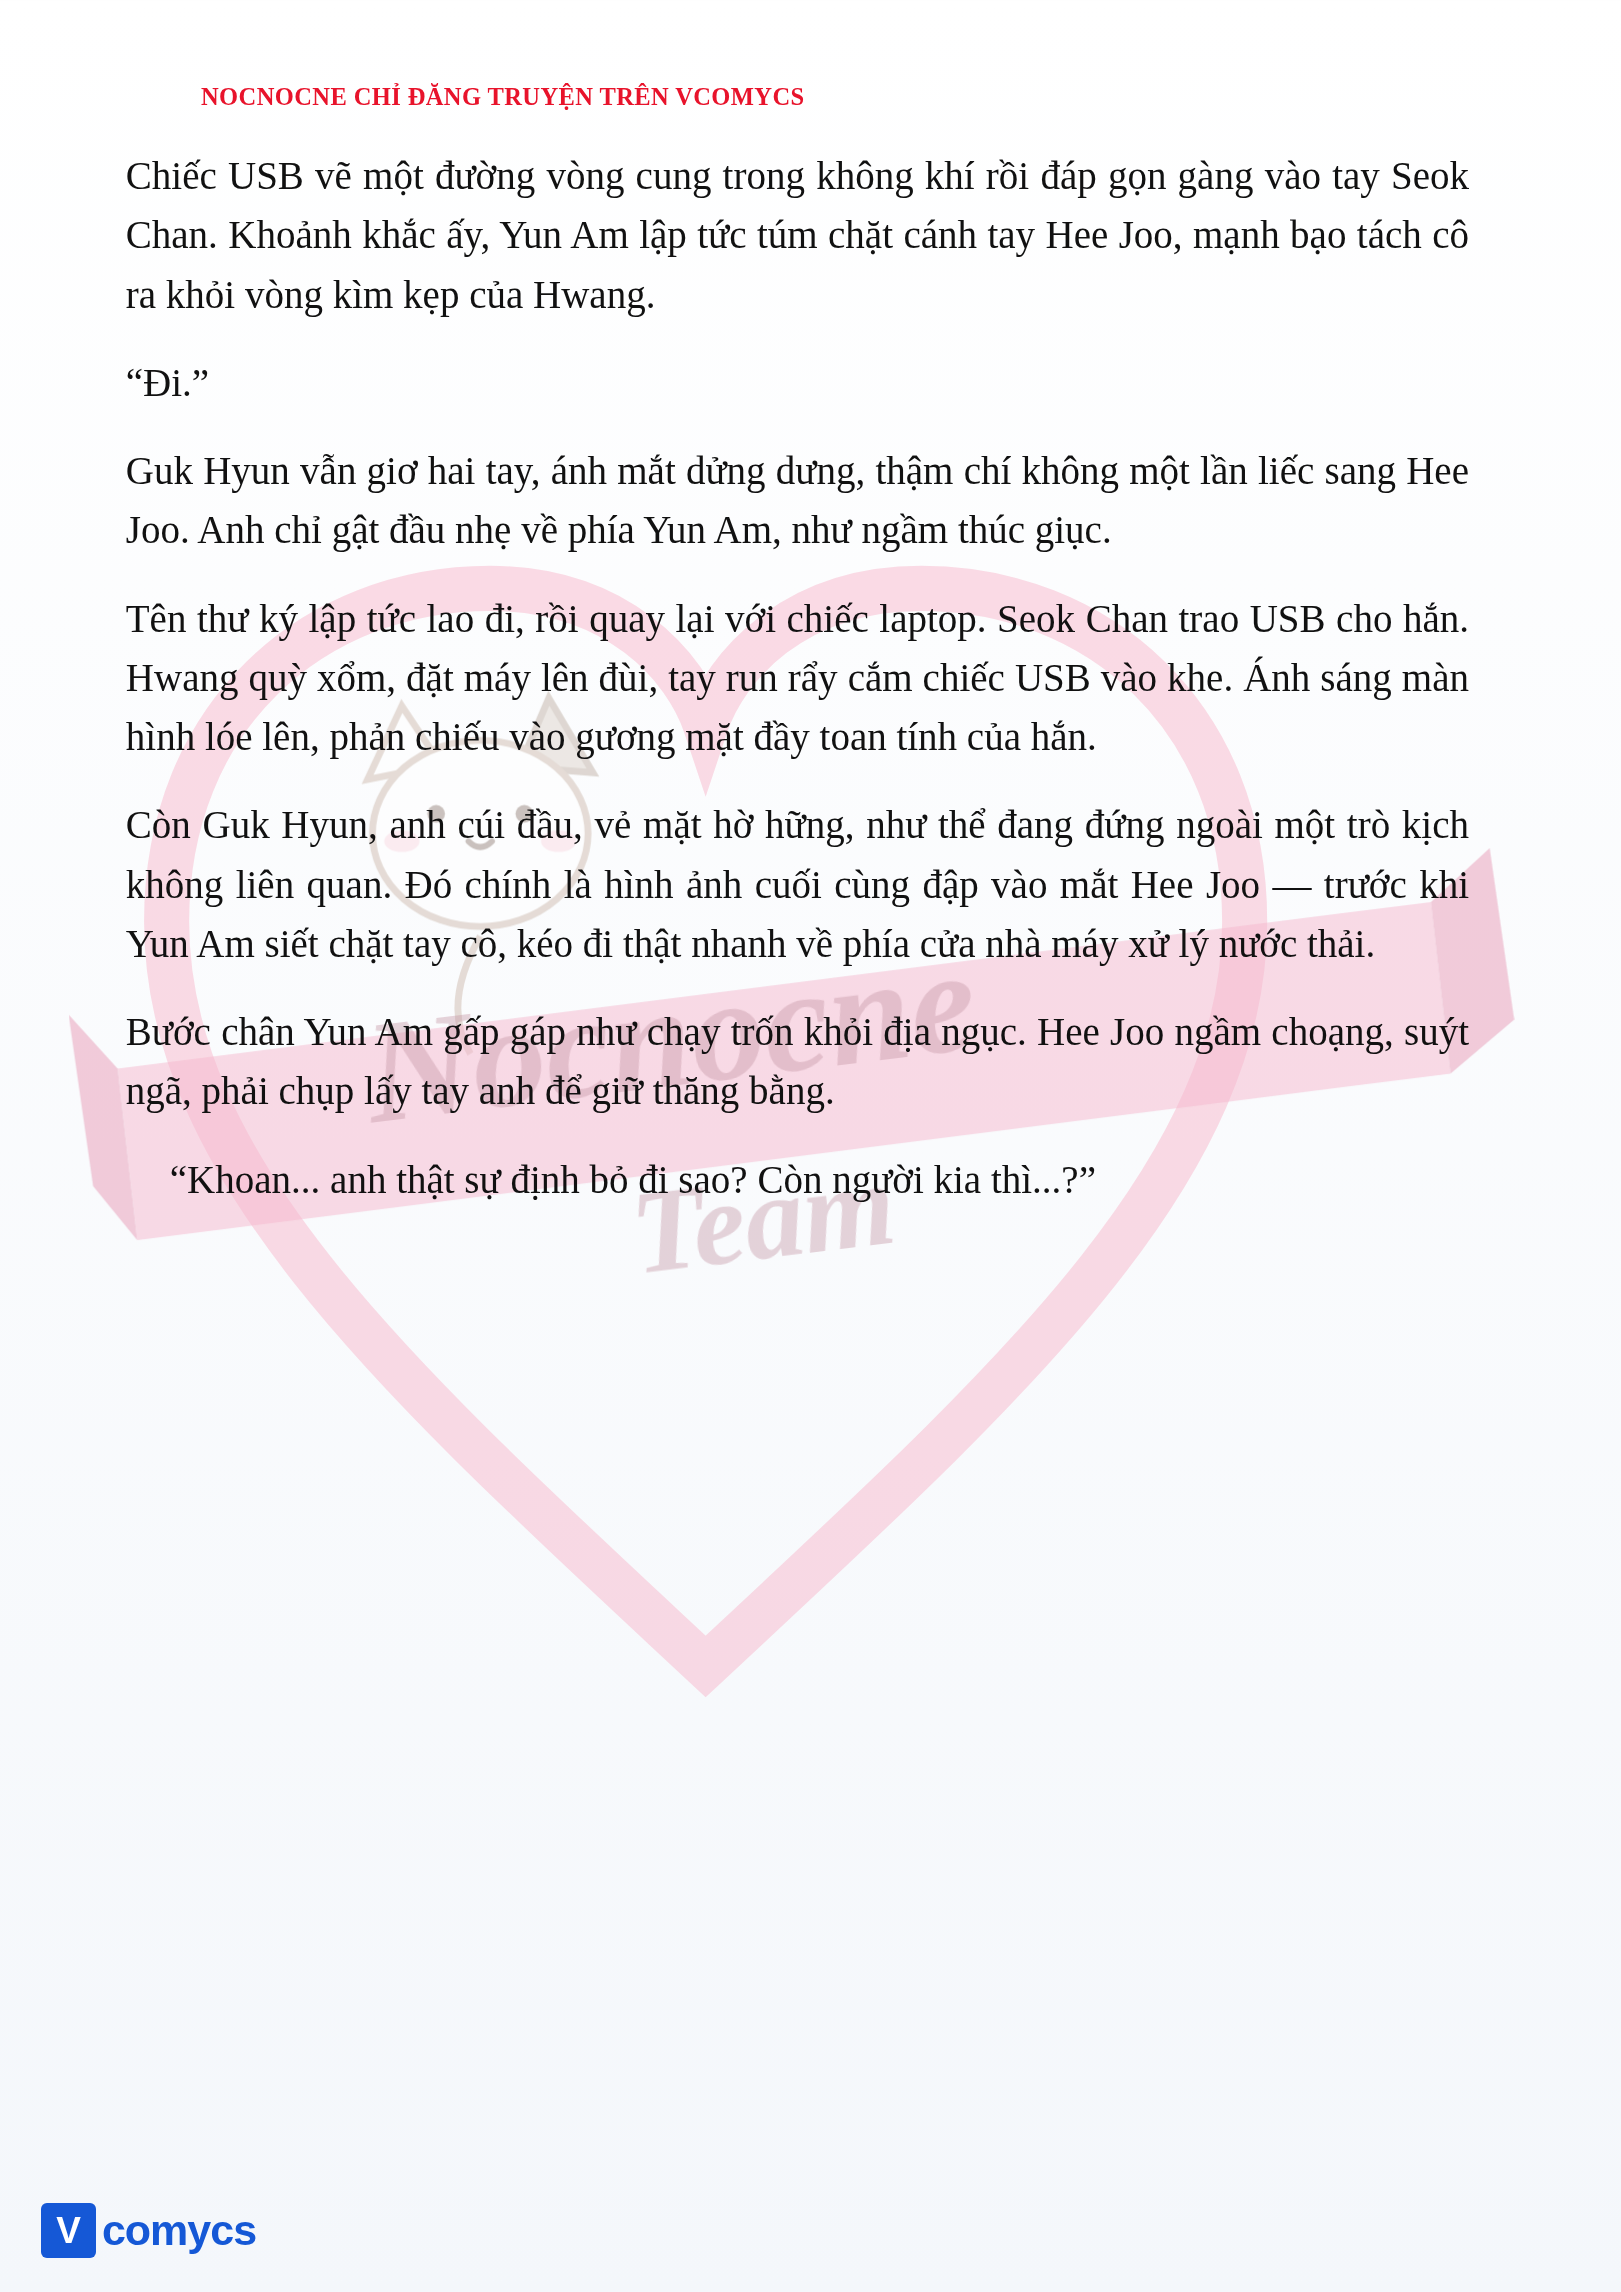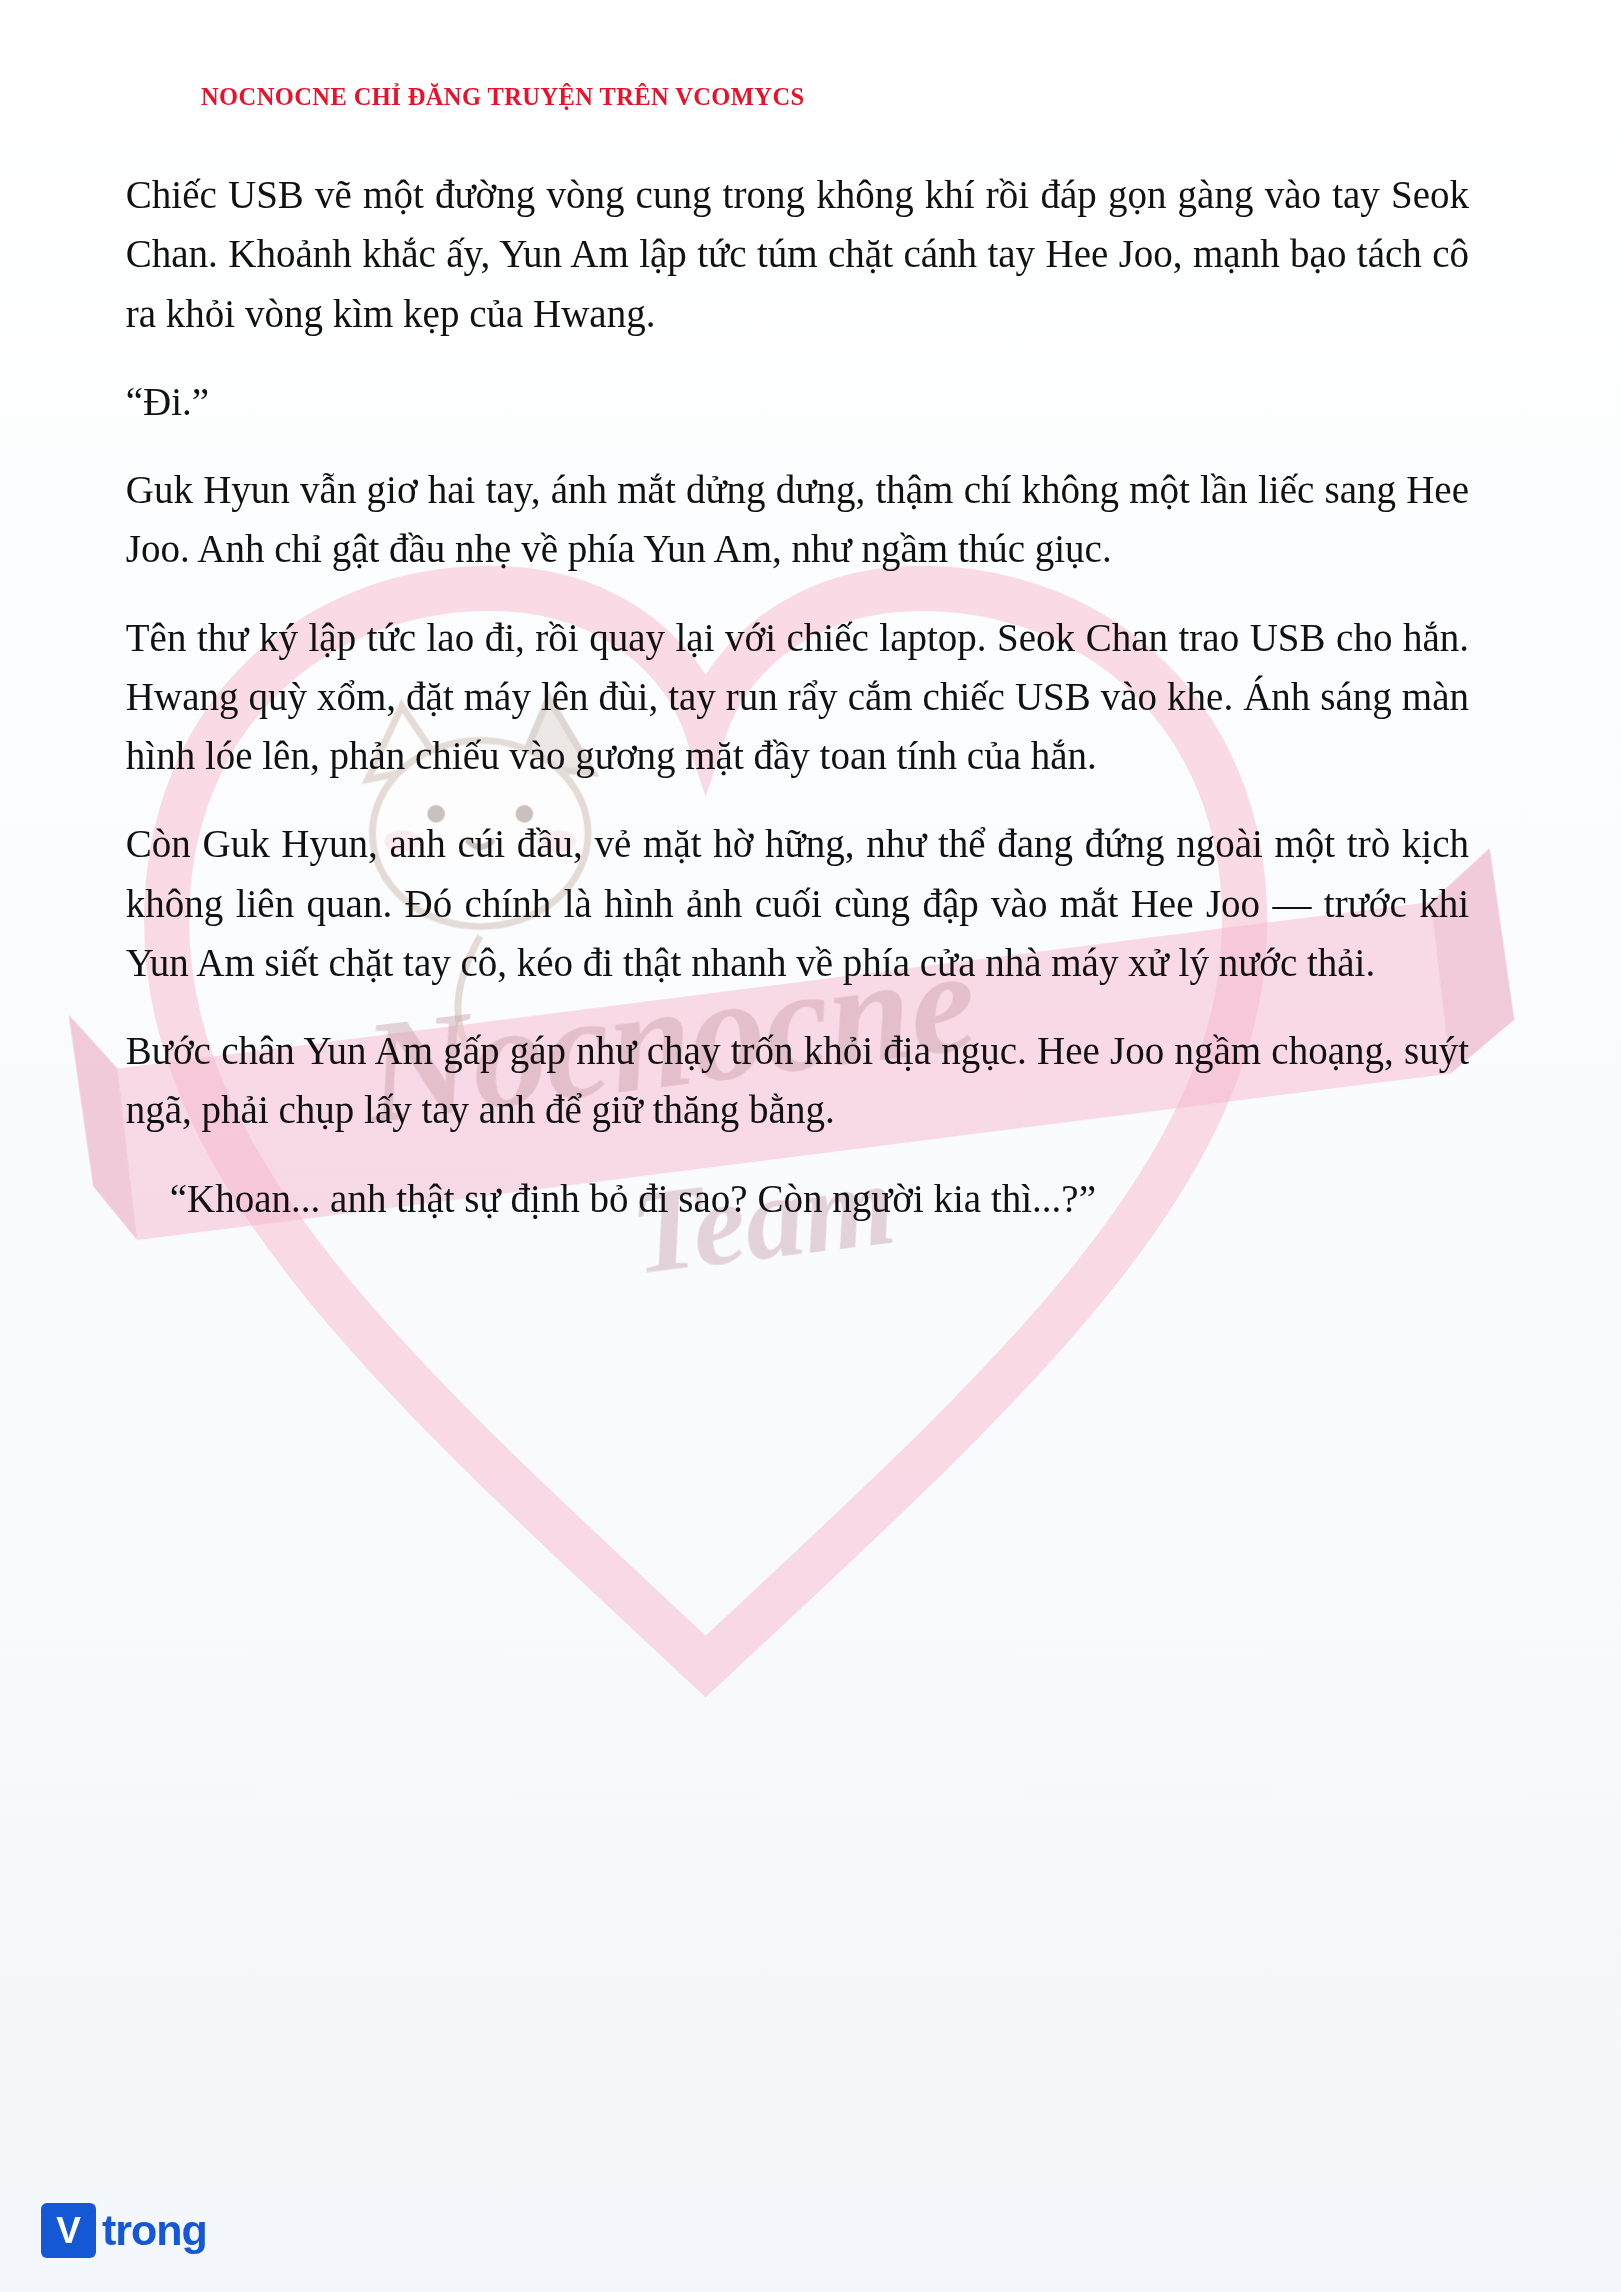--- a/index.html
+++ b/index.html
@@ -39,21 +39,21 @@
     z-index: 2;
     padding: 83px 118px 0 118px;
   }
 
   .site-note {
     color: #e8132b;
     font-family: "Liberation Serif", serif;
     font-weight: bold;
     font-size: 24.5px;
     letter-spacing: 0.4px;
-    margin: 0 0 54px 83px;
+    margin: 0 0 35px 83px;
     white-space: nowrap;
   }
 
   .para {
     font-family: Liberation Serif, serif;
     font-size: 39px;
     line-height: 1.52;
     color: #111111;
     text-align: justify;
     text-justify: inter-word;
@@ -155,17 +155,17 @@
     <p class="para">Guk Hyun vẫn giơ hai tay, ánh mắt dửng dưng, thậm chí không một lần liếc sang Hee Joo. Anh chỉ gật đầu nhẹ về phía Yun Am, như ngầm thúc giục.</p>
     <p class="para">Tên thư ký lập tức lao đi, rồi quay lại với chiếc laptop. Seok Chan trao USB cho hắn. Hwang quỳ xổm, đặt máy lên đùi, tay run rẩy cắm chiếc USB vào khe. Ánh sáng màn hình lóe lên, phản chiếu vào gương mặt đầy toan tính của hắn.</p>
     <p class="para">Còn Guk Hyun, anh cúi đầu, vẻ mặt hờ hững, như thể đang đứng ngoài một trò kịch không liên quan. Đó chính là hình ảnh cuối cùng đập vào mắt Hee Joo — trước khi Yun Am siết chặt tay cô, kéo đi thật nhanh về phía cửa nhà máy xử lý nước thải.</p>
     <p class="para">Bước chân Yun Am gấp gáp như chạy trốn khỏi địa ngục. Hee Joo ngầm choạng, suýt ngã, phải chụp lấy tay anh để giữ thăng bằng.</p>
     <p class="para last">“Khoan... anh thật sự định bỏ đi sao? Còn người kia thì...?”</p>
 
   </div>
 
   <div id="footer-logo">
     <div class="logo-box">V</div>
-    <div class="logo-word">trong</div>
+    <div class="logo-word">comycs</div>
   </div>
 
 </div>
 
 
 </body></html>

